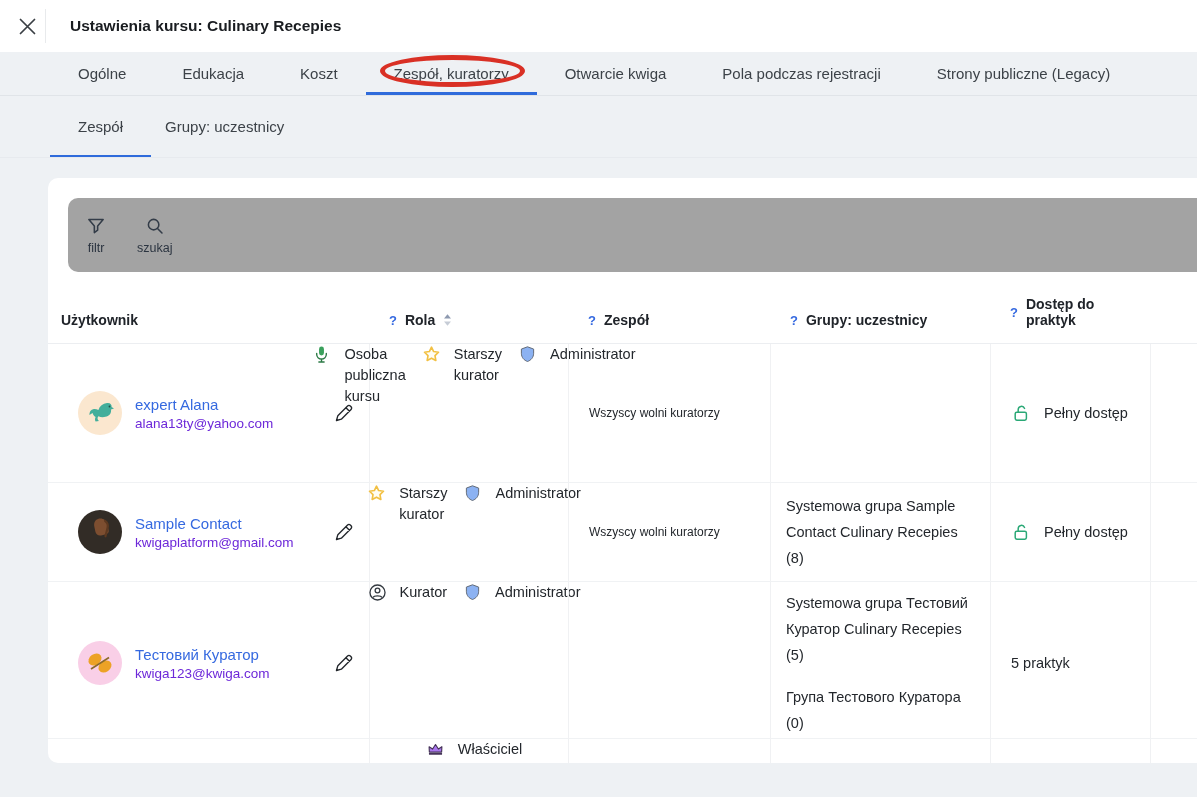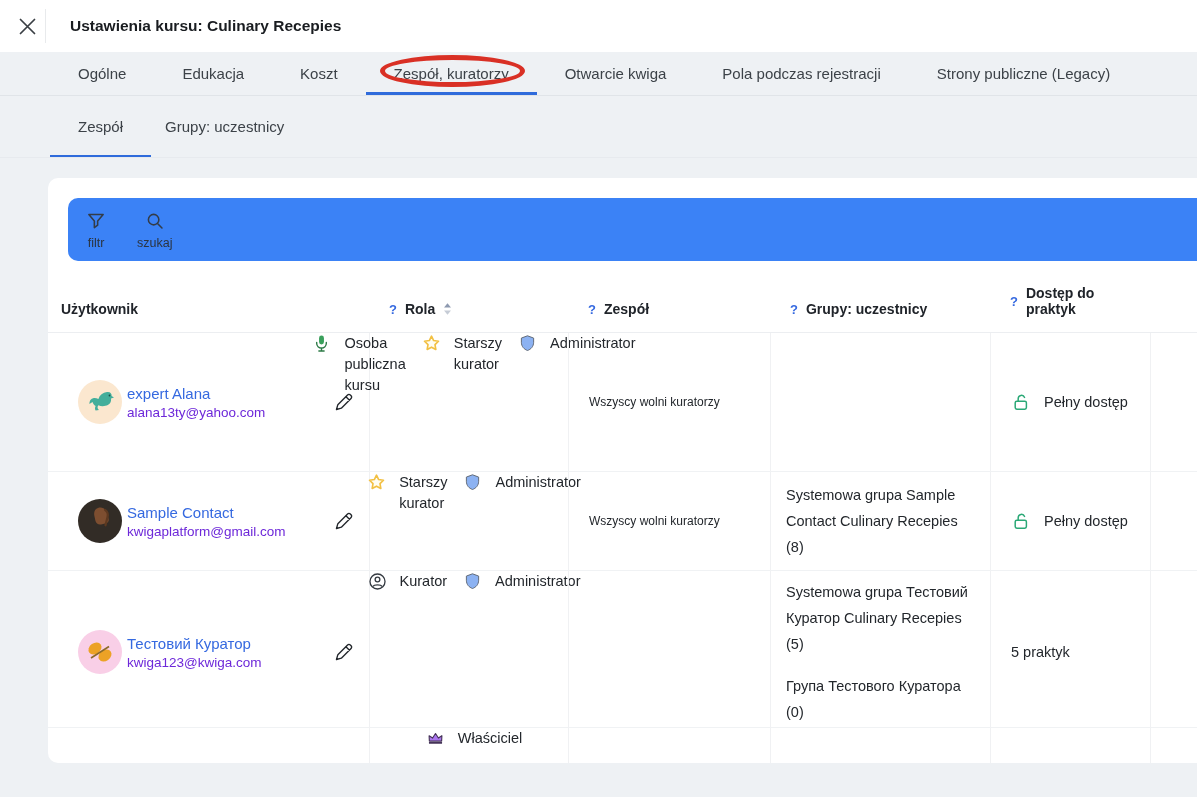--- a/index.html
+++ b/index.html
@@ -18,33 +18,33 @@
   .tab { padding:0 28px; display:flex; align-items:center; font-size:15px; color:#3c4248; height:100%; cursor:pointer; white-space:nowrap; position:relative; }
   .tab.active { border-bottom:3px solid #2f6bdb; padding-top:3px; }
   .annot-ellipse { position:absolute; left:14px; right:12px; top:3px; bottom:5px; border:5px solid #d93025; border-radius:50%; pointer-events:none; }
   .subtabbar { height:62px; background:#eef1f4; border-bottom:1px solid #e7eaee; display:flex; padding-left:50px; }
   .subtab { padding:0 28px; display:flex; align-items:center; font-size:15px; color:#3c4248; height:100%; cursor:pointer; white-space:nowrap; }
   .subtab.active { border-bottom:2px solid #2f6bdb; padding-top:2px; }
   .subtab + .subtab { padding-left:14px; }
   
   .content { height:627px; padding:20px 0 0 48px; }
   .card { width:1149px; height:585px; background:#fff; border-radius:10px 0 0 10px; overflow:hidden; }
-  .toolbar { margin:20px 0 0 20px; height:63px; width:calc(100% - 20px); background:#3b82f6; border-radius:10px 0 0 10px; display:flex; align-items:center; padding-left:7px; gap:10px; }
+  .toolbar { margin:20px 0 0 20px; height:74px; width:calc(100% - 20px); background:#a3a3a3; border-radius:10px 0 0 10px; display:flex; align-items:center; padding-left:7px; gap:10px; }
   .tool-btn { display:flex; flex-direction:column; align-items:center; gap:4px; padding:6px 10px; color:#2b3440; font-size:12.5px; cursor:pointer; }
   
   .tgrid { display:grid; grid-template-columns:321px 199px 202px 220px 160px 1fr; }
   .tgrid > div { border-left:1px solid #f0f1f3; }
   .tgrid > div:first-child { border-left:none; }
   .thead { height:72px; align-items:end; border-bottom:1px solid #eceef1; }
   .th { display:flex; align-items:center; gap:8px; padding:0 8px 15px 20px; font-weight:700; font-size:14px; color:#20242a; border-left:none !important; }
   .th:first-child { padding-left:13px; }
   .help { color:#3569e0; font-weight:700; font-size:13px; cursor:pointer; }
   .trow { border-bottom:1px solid #f0f2f4; }
   .r1 { height:139px; } .r2 { height:99px; } .r3 { height:157px; } .r4 { height:35px; border-bottom:none; }
-  .cell-user { display:flex; align-items:center; gap:5px; padding:0 14px 0 30px;justify-content:space-between; }
+  .cell-user { display:flex; align-items:center; gap:13px; padding:0 14px 0 30px;justify-content:space-between; }
   .uinfo { flex:1; min-width:0; }
   .uname { font-size:15px; color:#3569e0; cursor:pointer; margin-bottom:3px; }
   .uemail { font-size:13.5px; color:#6d28d9; }
   .edit-btn { cursor:pointer; display:flex; }
   .cell-roles { display:flex; flex-direction:row; justify-content:center; gap:15px; padding:0 10px 0 19px; }
   .role { display:flex; align-items:flex-start; gap:12px; font-size:14.5px; line-height:21px; color:#23272c; }
   .role svg { flex:0 0 auto; }
   .cell-team { display:flex; align-items:center; padding-left:20px; font-size:12px; }
   .cell-groups { display:flex; flex-direction:column; justify-content:center; gap:16px; padding:8px 22px 8px 15px; font-size:14.5px; line-height:26px; }
   .cell-access { display:flex; align-items:center; gap:12px; padding-left:20px; font-size:14.5px; }

